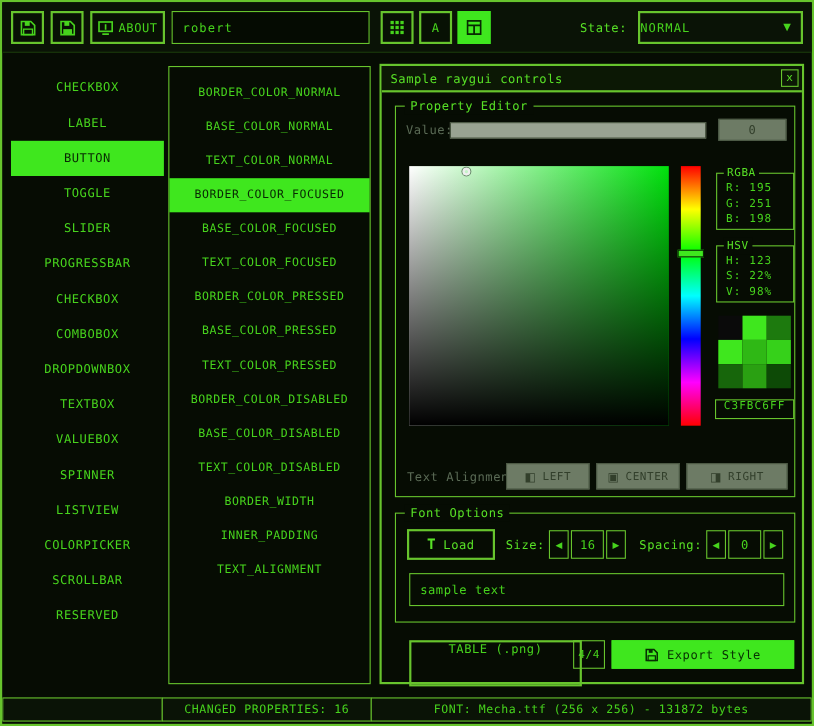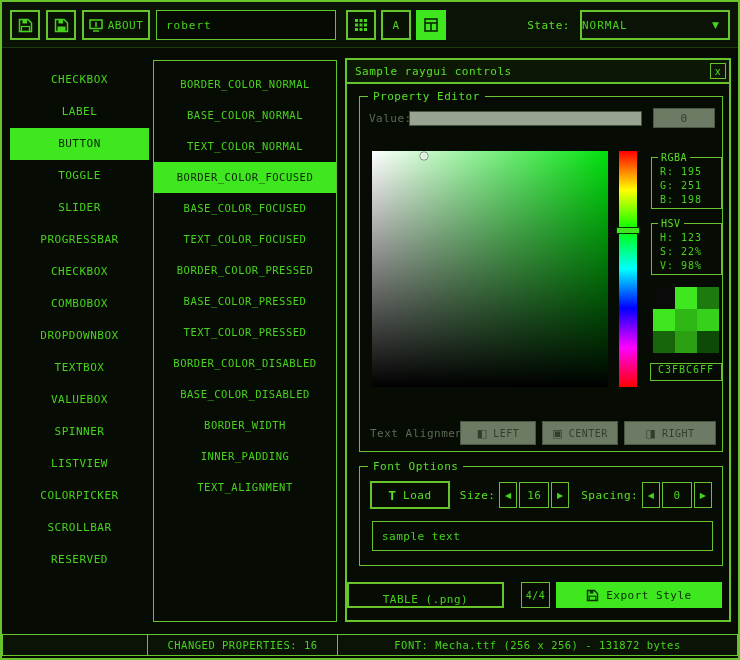--- a/index.html
+++ b/index.html
@@ -95,22 +95,22 @@
   .fo-label{margin-left:10px;color:var(--glabel);white-space:nowrap}
   .fo-label.sp{margin-left:12px}
   .arrow-btn{width:18px;height:26px;border:1px solid var(--border);display:flex;align-items:center;
              justify-content:center;font-size:8px;font-family:"DejaVu Sans",sans-serif;margin-left:4px;color:var(--text)}
   .stepper-value{width:30px;height:26px;border:1px solid var(--border);display:flex;align-items:center;
                  justify-content:center;margin:0 0 0 2px}
   .stepper-value + .arrow-btn{margin-left:2px}
   .sample-input{position:absolute;left:12px;top:54px;width:341px;height:30px;background:transparent;
                 border:1px solid var(--border);color:var(--text);padding:4px 9px;font:inherit;letter-spacing:.5px}
 
-  .table-btn{position:absolute;left:0;top:522px;width:157px;height:26px;border:2px solid var(--border);
-             display:flex;align-items:flex-end;justify-content:center;color:var(--text)}
+  .table-btn{position:absolute;left:25px;top:522px;width:157px;height:42px;border:2px solid var(--border);
+             display:flex;align-items:flex-start;justify-content:center;color:var(--text)}
   .pages-box{position:absolute;left:174px;top:522px;width:29px;height:26px;border:1px solid var(--border);
              display:flex;align-items:center;justify-content:center;font-size:10px}
   .export-btn{position:absolute;left:209px;top:522px;width:166px;height:26px;background:var(--hl);
               border:1px solid var(--hl);color:#073003;display:flex;align-items:center;justify-content:center;gap:7px}
 
   
   .status-cell{position:absolute;top:632px;height:22px;border:1px solid var(--border);background:var(--bg2);
                display:flex;align-items:center;justify-content:center;font-size:10.5px;color:var(--text)}
   .sc1{left:0;width:146px}
   .sc2{left:145px;width:191px}
@@ -211,20 +211,21 @@
       <div class="li">BASE_COLOR_NORMAL</div>
       <div class="li">TEXT_COLOR_NORMAL</div>
       <div class="li selected">BORDER_COLOR_FOCUSED</div>
       <div class="li">BASE_COLOR_FOCUSED</div>
       <div class="li">TEXT_COLOR_FOCUSED</div>
       <div class="li">BORDER_COLOR_PRESSED</div>
       <div class="li">BASE_COLOR_PRESSED</div>
       <div class="li">TEXT_COLOR_PRESSED</div>
       <div class="li">BORDER_COLOR_DISABLED</div>
       <div class="li">BASE_COLOR_DISABLED</div>
+      <div class="li">TEXT_COLOR_DISABLED</div>
       <div class="li">BORDER_WIDTH</div>
       <div class="li">INNER_PADDING</div>
       <div class="li">TEXT_ALIGNMENT</div>
     </nav>
 
   <section class="sample-window">
     <div class="win-title">
       <span>Sample raygui controls</span>
       <button class="close-btn">x</button>
     </div>

